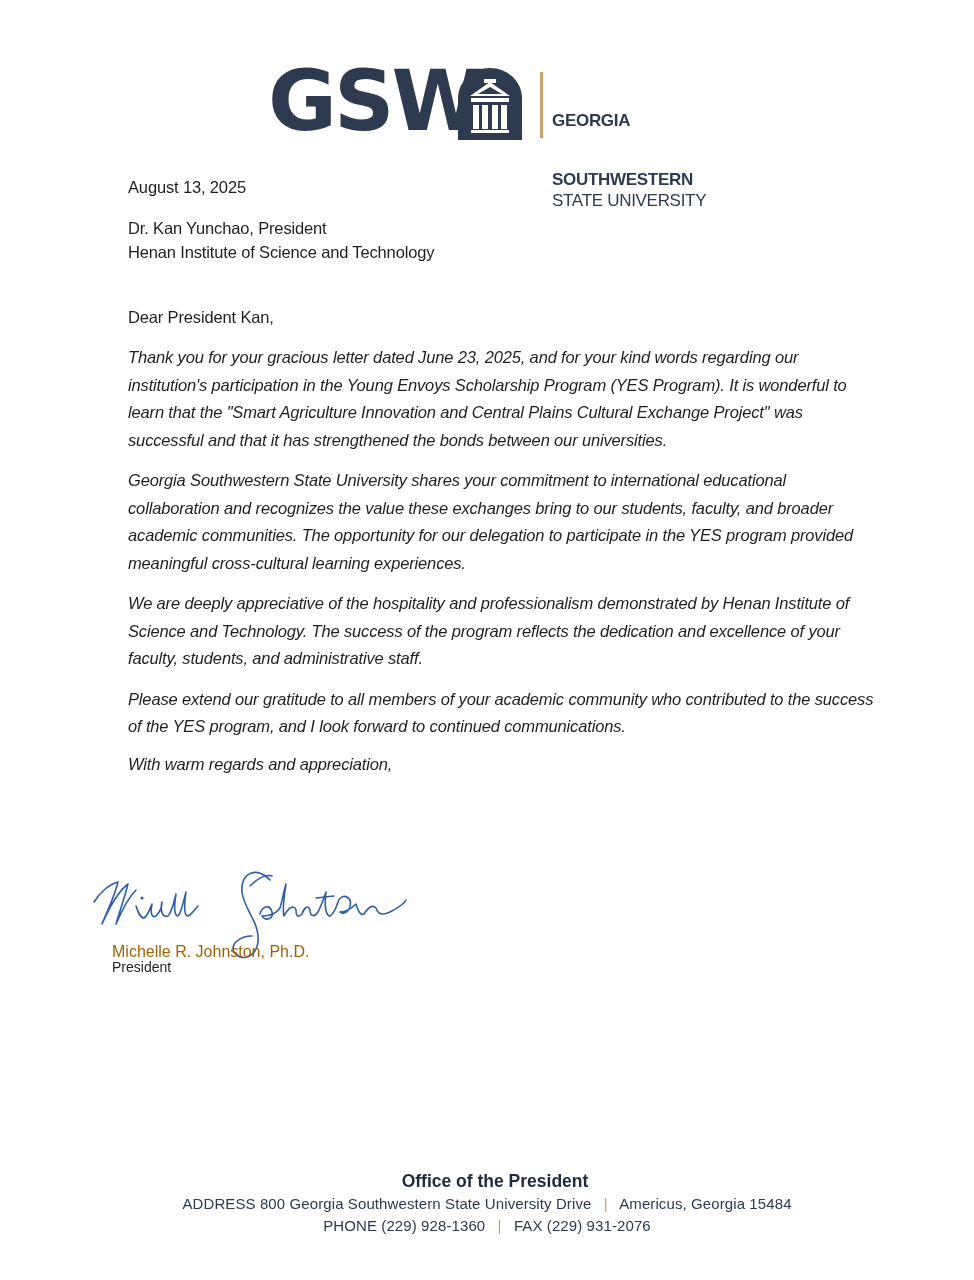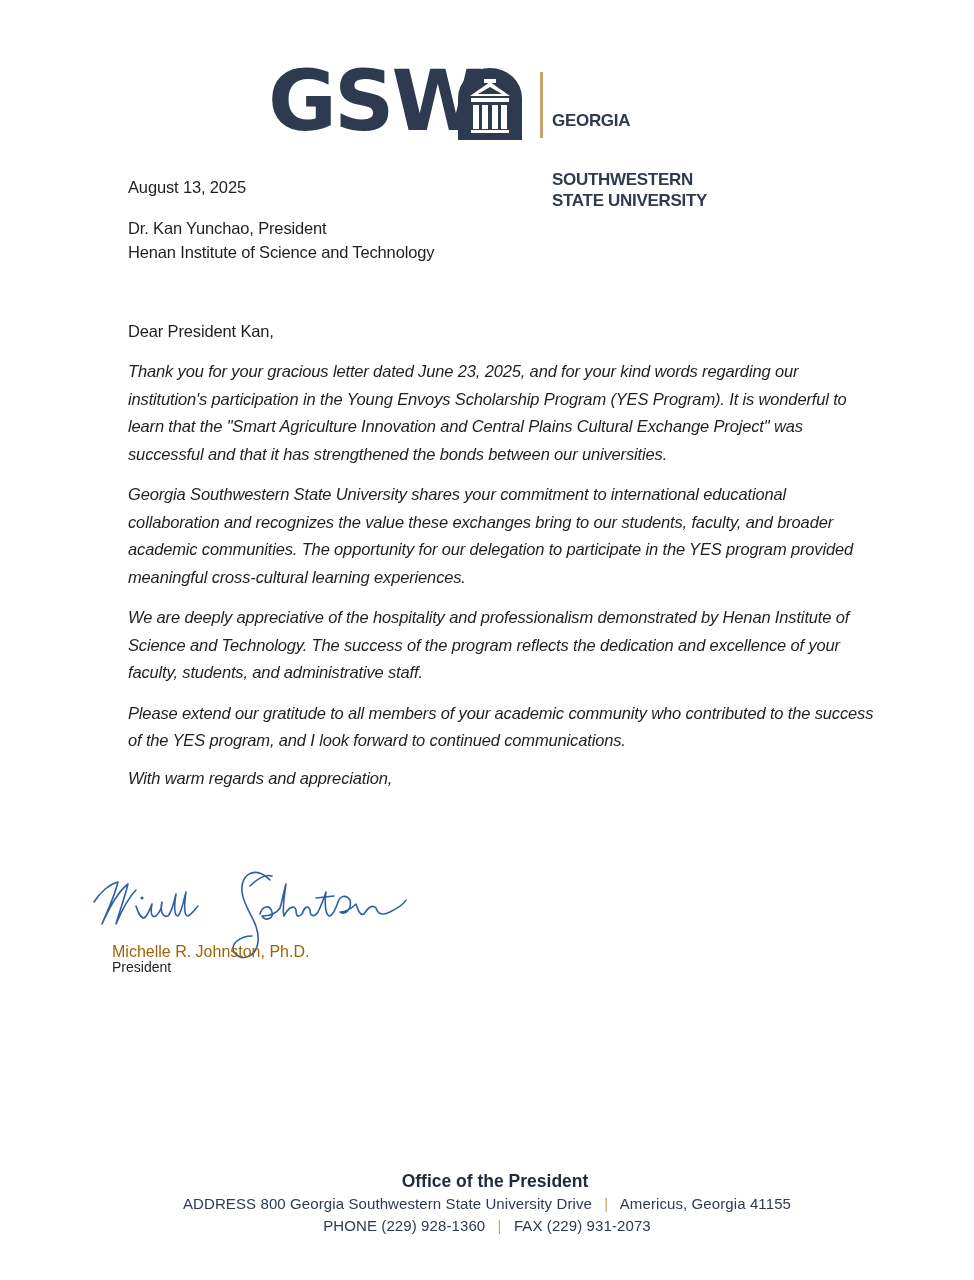--- a/index.html
+++ b/index.html
@@ -60,38 +60,38 @@
       position: absolute;
       left: 284px;
       top: 10px;
       color: #2e3a4f;
       font-family: "Liberation Sans", sans-serif;
       font-size: 17px;
       line-height: 21px;
       letter-spacing: -0.3px;
     }
     .logo-text .b { font-weight: bold; display: block; margin-top: 38px; }
-    .logo-text .n { font-weight: bold; display: block; }
+    .logo-text .n { font-weight: normal; display: block; }
 
     
     .letter {
       position: absolute;
       left: 128px;
       top: 174px;
       width: 750px;
       font-family: "Liberation Sans", sans-serif;
       font-size: 16.5px;
       line-height: 27.5px;
       color: #1f1f1f;
       letter-spacing: -0.15px;
     }
     .date { margin: 0; }
     .recipient { margin-top: 14px; line-height: 24px; }
     .recipient div { margin: 0; }
-    .salutation { margin-top: 54px; margin-bottom: 0; }
+    .salutation { margin-top: 40px; margin-bottom: 0; }
     .para { margin: 13px 0 0 0; font-style: italic; }
     .closing { margin-top: 10px; }
 
     .signature {
       position: absolute;
       left: 90px;
       top: 862px;
       width: 320px;
       height: 110px;
     }
@@ -210,24 +210,24 @@
 
   <div class="sig-name">Michelle R. Johnston, Ph.D.</div>
   <div class="sig-title">President</div>
 
   <div class="footer">
     <div class="footer-office">Office of the President</div>
     <div class="footer-line">
       <span>ADDRESS</span>
       <span>800 Georgia Southwestern State University Drive</span>
       <span class="footer-sep">|</span>
-      <span>Americus, Georgia 41155</span>
+      <span>Americus, Georgia 15484</span>
     </div>
     <div class="footer-line">
       <span>PHONE</span>
       <span>(229) 928-1360</span>
       <span class="footer-sep">|</span>
       <span>FAX</span>
-      <span>(229) 931-2073</span>
+      <span>(229) 931-2076</span>
     </div>
   </div>
 
 </div>
 
 </body></html>

